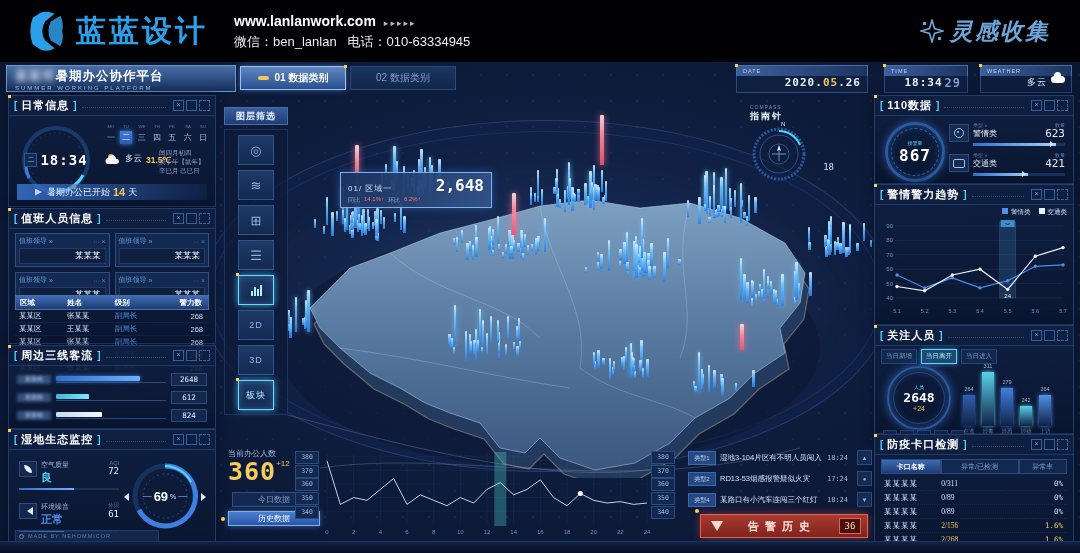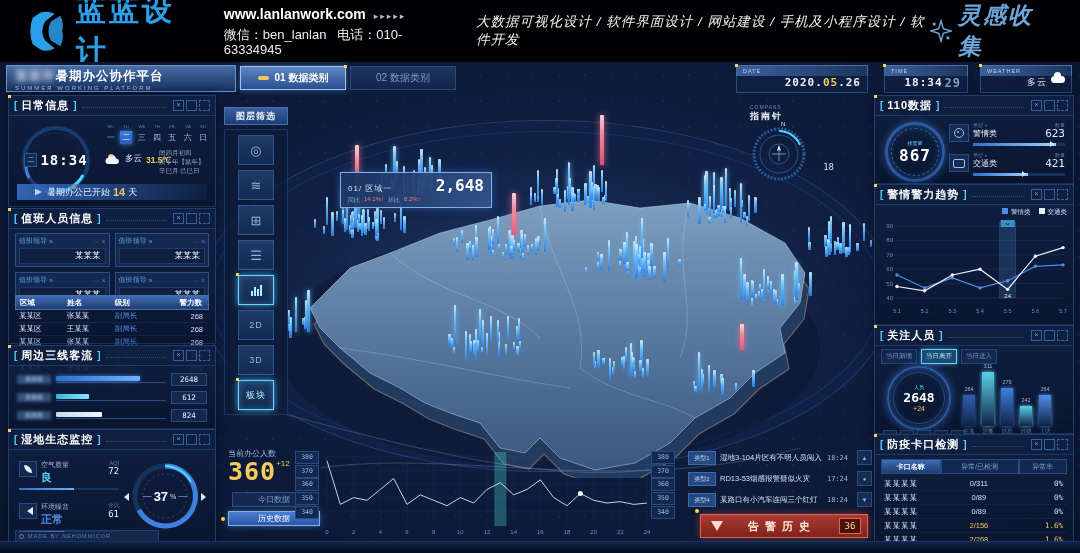--- a/index.html
+++ b/index.html
@@ -213,21 +213,21 @@
   .fbar .xl{position:absolute;bottom:-9px;left:-4px;width:20px;text-align:center;font-size:5.5px;color:#6b90c8;}
   
   #check-head{position:absolute;left:6px;top:24px;right:6px;display:flex;height:15px;font-size:7px;}
   #check-head div{display:flex;align-items:center;justify-content:center;border:1px solid #2a4a80;box-sizing:border-box;}
   #check-head .h1{width:32%;background:linear-gradient(180deg,#3f6cb4,#1d3c74);color:#fff;font-weight:bold;}
   #check-head .h2{width:42%;background:#12284e;color:#7e9cc8;}
   #check-head .h3{width:26%;background:#12284e;color:#7e9cc8;}
   #check-rows{position:absolute;left:6px;top:42px;right:6px;font-size:7.5px;color:#cfe0f5;}
   .ck-row{display:flex;height:13px;align-items:center;border-bottom:1px dotted rgba(40,70,130,.35);}
   .ck-row .n{width:32%;padding-left:3px;letter-spacing:1px;font-family:Liberation Mono, monospace;}
-  .ck-row .r{width:42%;text-align:center;font-family:Liberation Sans, sans-serif;}
+  .ck-row .r{width:42%;text-align:left;font-family:Liberation Serif, serif;}
   .ck-row .p{width:26%;text-align:right;padding-right:4px;font-family:"DejaVu Sans Mono",monospace;}
   .ck-row.warn .r,.ck-row.warn .p{color:#f0c75a;}
   
   #office{position:absolute;left:228px;top:386px;width:70px;}
   #office .lb{font-size:8px;color:#9fb8dd;}
   #office .big{font-size:25px;font-weight:bold;color:#f5cd5a;font-family:"DejaVu Sans Mono",monospace;letter-spacing:1px;line-height:26px;}
   #office .delta{font-size:8px;color:#f0c75a;vertical-align:top;}
   .obtn{position:absolute;height:15px;font-size:8px;display:flex;align-items:center;justify-content:center;box-sizing:border-box;}
   #obtn1{left:4px;top:44px;width:84px;background:#14294f;border:1px solid #2c4f8a;color:#7e9cc8;}
   #obtn2{left:0;top:63px;width:92px;background:linear-gradient(180deg,#4a7fd0,#2a55a8);border:1px solid #7fb0e8;color:#fff;
@@ -264,21 +264,20 @@
   <div id="site-header">
     <svg class="logo-mark" viewBox="0 0 44 44">
       <path d="M7 8 Q2 22 7 36 L16 42 Q24 44 30 40 L20 32 Q14 22 20 12 L30 4 Q22 0 15 3 Z" fill="#2b9fe8"></path>
       <path d="M26 12 Q21 22 26 32 L36 38 Q40 30 38 22 Q40 14 36 6 Z" fill="#2b9fe8" opacity=".85"></path>
     </svg>
     <div class="brand">蓝蓝设计</div>
     <div class="contact">
       <div><span class="url">www.lanlanwork.com</span><span class="arrows">▸▸▸▸▸</span></div>
       <div class="sub"><span>微信：ben_lanlan</span>&nbsp;&nbsp;&nbsp;<span>电话：010-63334945</span></div>
     </div>
-    <div class="services">大数据可视化设计 / 软件界面设计 / 网站建设 / 手机及小程序设计 / 软件开发</div>
     <div class="collect">
       <svg width="24" height="24" viewBox="0 0 24 24">
         <path d="M12 1 L14.5 9.5 L23 12 L14.5 14.5 L12 23 L9.5 14.5 L1 12 L9.5 9.5 Z" fill="none" stroke="#6ca6d8" stroke-width="1.6"></path>
         <rect x="3" y="3" width="3" height="3" fill="#6ca6d8"></rect>
           <rect x="18" y="18" width="3" height="3" fill="#6ca6d8"></rect>
       </svg>
       <span class="txt">灵感收集</span>
     </div>
   </div>
 
@@ -946,21 +945,21 @@
         </div>
       <div id="eco-gauge">
         <svg width="72" height="72" viewBox="0 0 72 72">
           <circle cx="36" cy="36" r="30" fill="rgba(14,28,58,.5)" stroke="#16335e" stroke-width="5"></circle>
           <path d="M36 6 A30 30 0 1 1 10 50" fill="none" stroke="#3f7fe0" stroke-width="5"></path>
           <path d="M36 6 A30 30 0 0 1 62 22" fill="none" stroke="#56d2ff" stroke-width="2"></path>
           <circle cx="36" cy="36" r="22" fill="none" stroke="#2a4a80" stroke-width="1" stroke-dasharray="2 3"></circle>
         </svg>
         <div class="gv">
             <span class="dash">—</span>
-            <span>37</span>
+            <span>69</span>
             <span class="pct">%</span>
             <span class="dash">—</span>
           </div>
         <span class="tri-l"></span>
         <span class="tri-r"></span>
       </div>
       <div id="eco-footer">MADE BY NEHOMMICOR</div>
     </div>
 
     <div id="layers">

